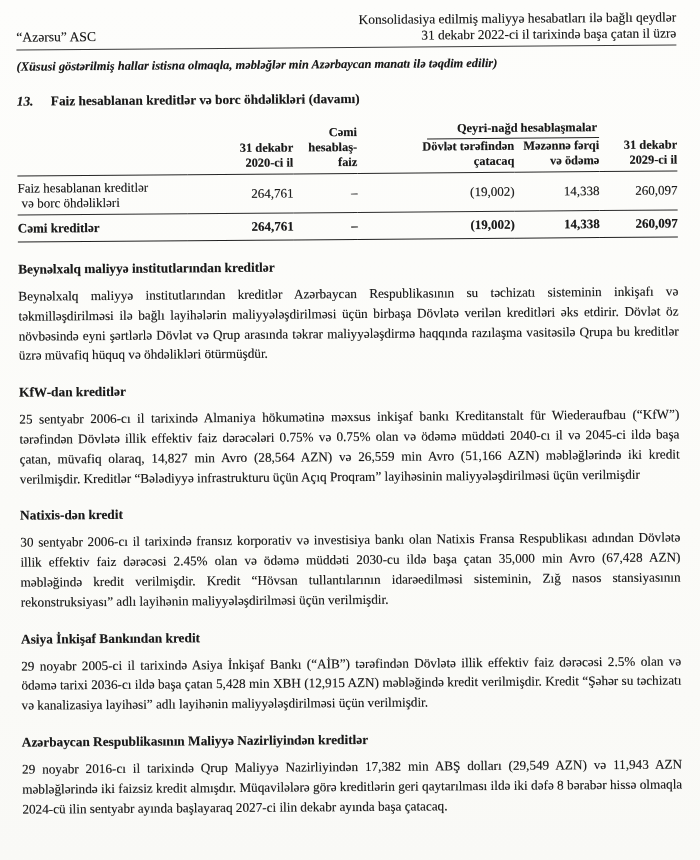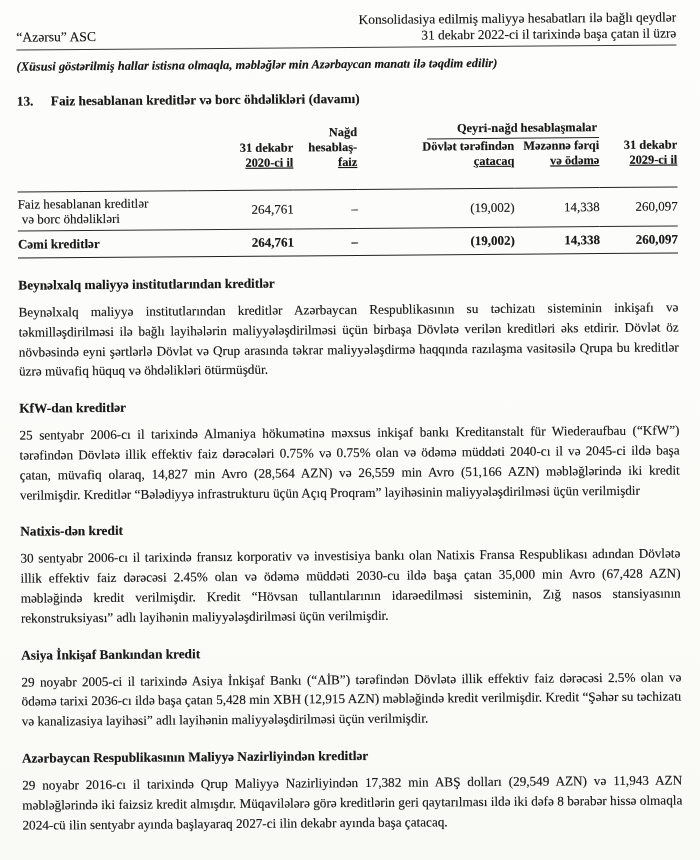--- a/index.html
+++ b/index.html
@@ -34,21 +34,21 @@
     margin-top:9px;
     font-style:italic;font-weight:bold;
     font-size:12.4px;
   }
 
   
   .sec-title{
     display:flex;margin-top:19px;
     font-weight:bold;font-size:13.3px;
   }
-  .sec-num{width:34px;flex:0 0 34px;}
+  .sec-num{width:34px;flex:0 0 34px;font-style:italic;}
 
   
   table{
     width:660px;margin-top:13px;
     border-collapse:collapse;table-layout:fixed;
   }
   col.c-label{width:170px;}
   col.c-1{width:106px;}
   col.c-2{width:64px;}
   col.c-3{width:157px;}
@@ -61,22 +61,21 @@
   }
   thead tr.hdr-grp td{padding-top:2px;}
   .qeyri-cell{text-align:right;}
   .qeyri{
     display:inline-block;
     border-bottom:1.3px solid #262626;
     padding:0 2px 2px 30px;
   }
   thead tr.hdr-last td{
     border-bottom:1.4px solid #262626;
-    padding-bottom:19px;
-    text-decoration:underline;
+    padding-bottom:3px;
   }
   tbody td{font-size:13px;vertical-align:middle;}
   tbody .num{text-align:right;}
   tr.row-data td{
     padding:4px 0 4px;
     border-bottom:1.2px solid #2c2c2c;
   }
   tr.row-data .lbl{line-height:15px;}
   .lbl2{padding-left:4px;}
   tr.row-total td{
@@ -123,21 +122,21 @@
           <col class="c-1">
           <col class="c-2">
           <col class="c-3">
           <col class="c-4">
           <col class="c-5">
       </colgroup>
       <thead>
         <tr class="hdr-grp">
           <td></td>
           <td></td>
-          <td>Nağd</td>
+          <td>Cəmi</td>
           <td colspan="2" class="qeyri-cell"><span class="qeyri">Qeyri-nağd hesablaşmalar</span></td>
           <td></td>
         </tr>
         <tr>
           <td></td>
           <td>31 dekabr</td>
           <td>hesablaş-</td>
           <td>Dövlət tərəfindən</td>
           <td>Məzənnə fərqi</td>
           <td>31 dekabr</td>

